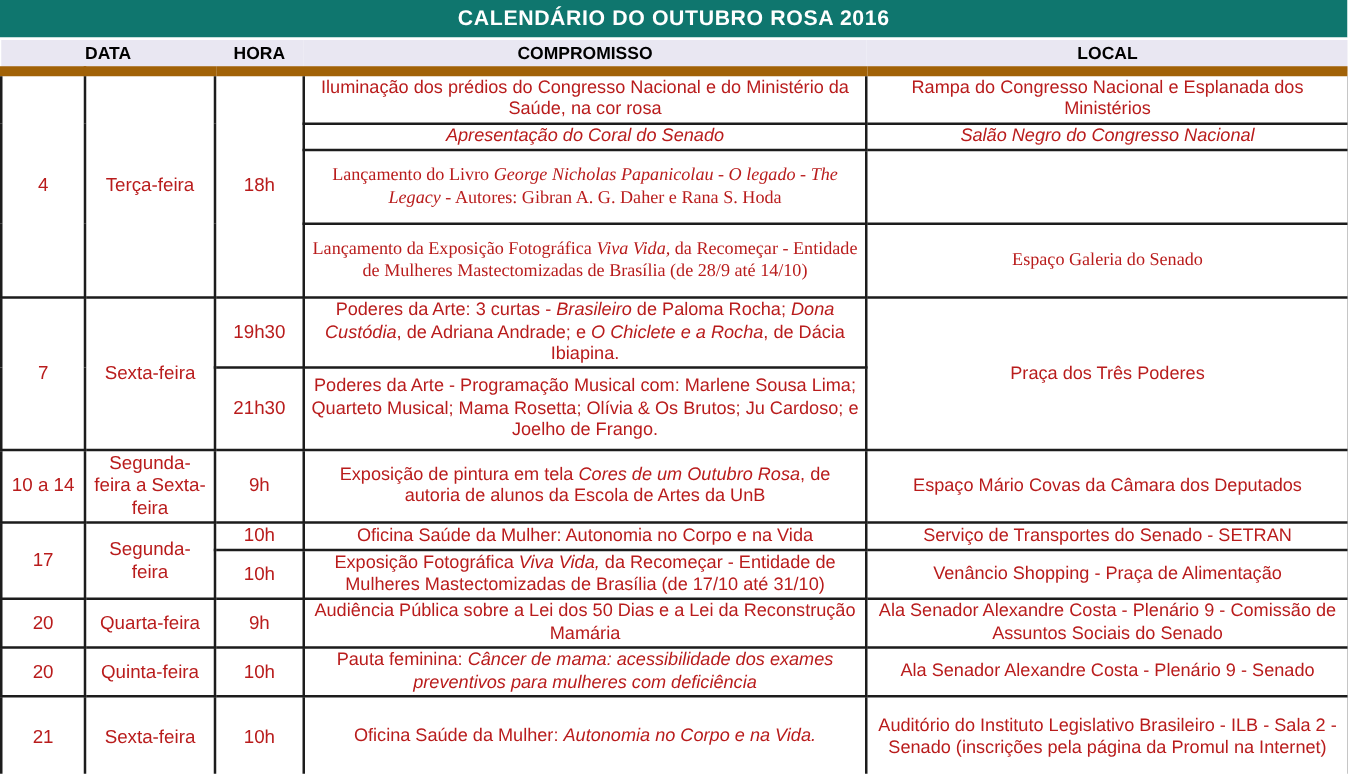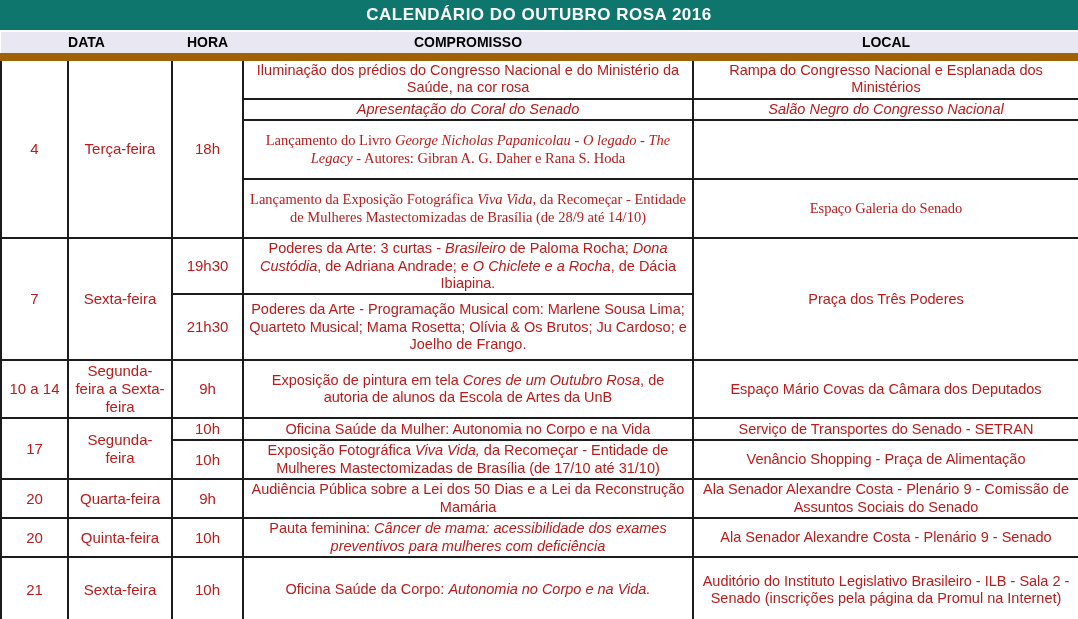--- a/index.html
+++ b/index.html
@@ -119,21 +119,21 @@
       <td class="c-day">20</td>
       <td class="c-weekday">Quinta-feira</td>
       <td class="c-hora">10h</td>
       <td><span>Pauta feminina: </span><i>Câncer de mama: acessibilidade dos exames preventivos para mulheres com deficiência</i></td>
       <td>Ala Senador Alexandre Costa - Plenário 9 - Senado</td>
     </tr>
     <tr class="h54">
       <td class="c-day">21</td>
       <td class="c-weekday">Sexta-feira</td>
       <td class="c-hora">10h</td>
-      <td><span>Oficina Saúde da Corpo: </span><i>Autonomia no Corpo e na Vida.</i></td>
+      <td><span>Oficina Saúde da Mulher: </span><i>Autonomia no Corpo e na Vida.</i></td>
       <td>Auditório do Instituto Legislativo Brasileiro - ILB - Sala 2 - Senado (inscrições pela página da Promul na Internet)</td>
     </tr>
     <tr class="h18">
       <td class="c-day">23</td>
       <td class="c-weekday">Escola</td>
       <td class="c-hora">8h</td>
       <td><span>Caminhada no Parque de Águas Galeria</span></td>
       <td>Parque Águas Claras</td>
     </tr>
     <tr class="h31">

